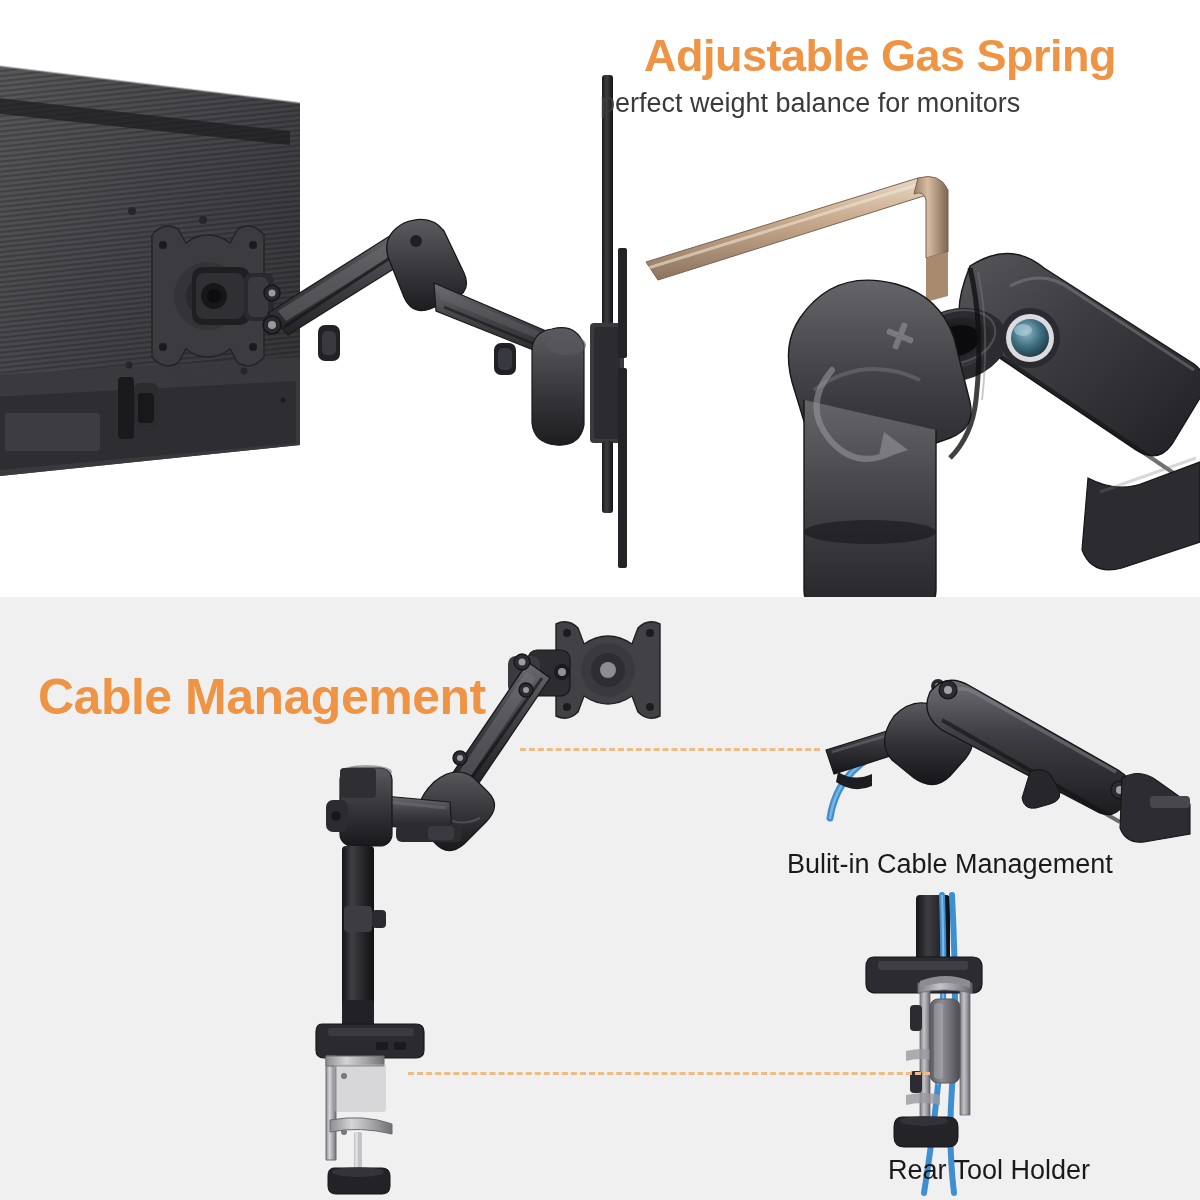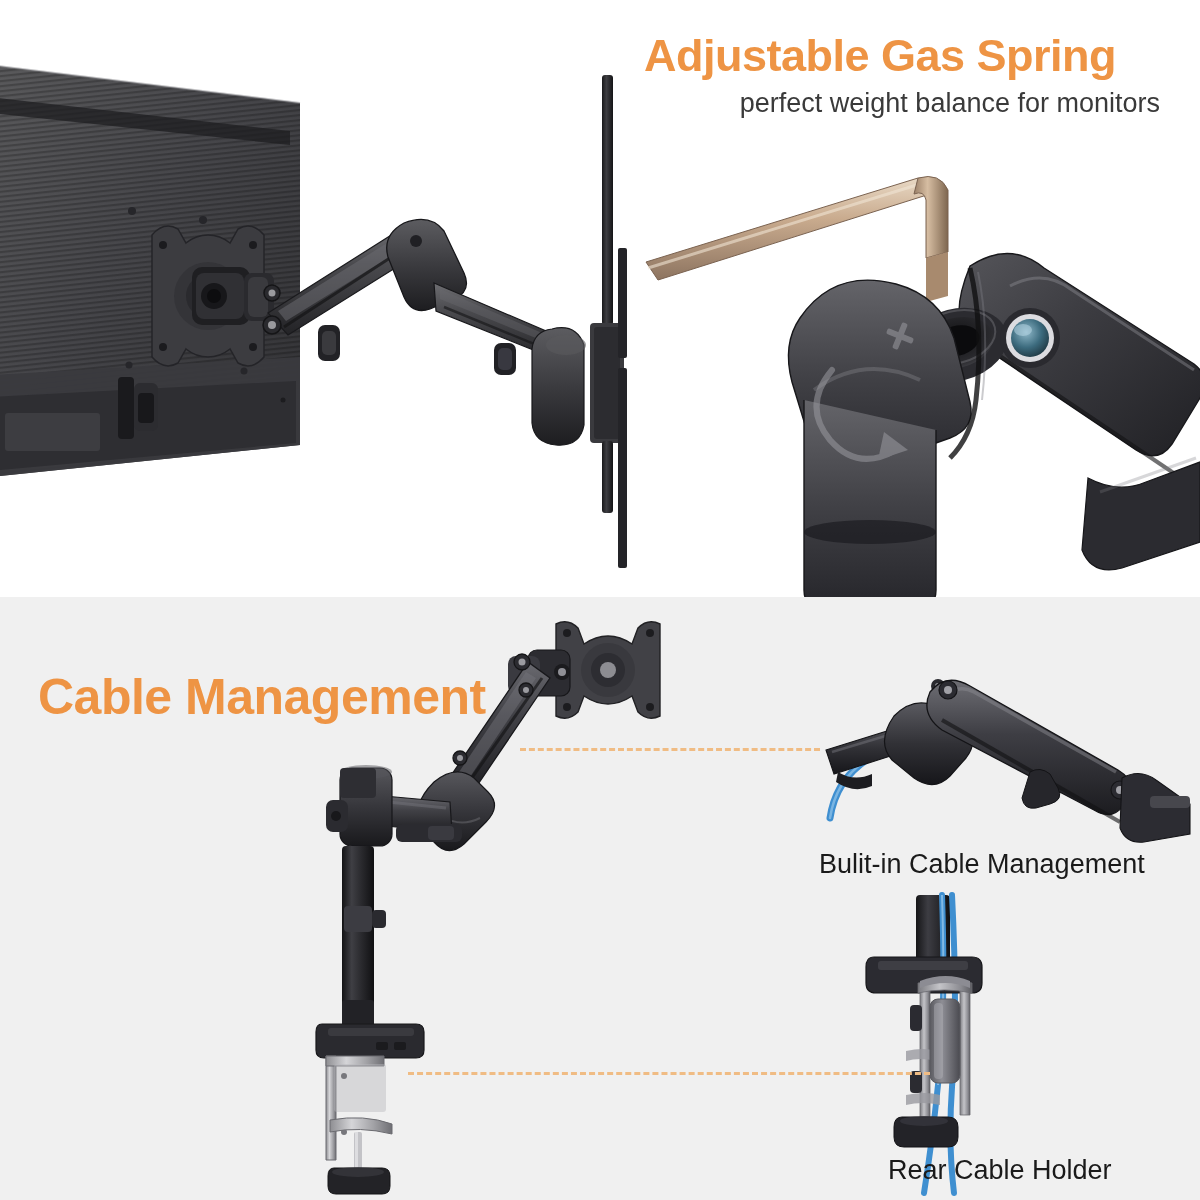--- a/index.html
+++ b/index.html
@@ -15,31 +15,31 @@
   .sec-bottom{position:absolute;left:0;top:597px;width:1200px;height:603px;background:#f0f0f0;}
 
   
   .headline{
     position:absolute;left:600px;top:30px;width:560px;
     text-align:center;font-size:45px;font-weight:bold;
     color:#ee9444;letter-spacing:-0.5px;white-space:nowrap;
   }
   .subheadline{
     position:absolute;left:600px;top:88px;width:560px;
-    text-align:right;font-size:27px;color:#3a3a3a;white-space:nowrap;
+    text-align:left;font-size:27px;color:#3a3a3a;white-space:nowrap;
   }
   .section-title{
     position:absolute;left:38px;top:668px;
     font-size:50px;font-weight:bold;color:#ee9444;
     letter-spacing:-0.5px;white-space:nowrap;
   }
   .caption{
     position:absolute;font-size:27px;color:#1a1a1a;white-space:nowrap;
   }
-  .cap-cable{left:787px;top:849px;margin-left:32px;}
+  .cap-cable{left:787px;top:849px;}
   .cap-tool{left:888px;top:1155px;}
 
   
   .dash{
     position:absolute;height:0;
     border-top:3px dashed #f0bc84;
   }
   .dash-a{left:520px;top:748px;width:300px;}
   .dash-b{left:408px;top:1072px;width:522px;}
 
@@ -504,15 +504,15 @@
         <ellipse cx="64" cy="226" rx="24" ry="5" fill="#393940" opacity="0.7"></ellipse>
       </g>
     </svg>
   </div>
 
   <div class="dash dash-a"></div>
   <div class="dash dash-b"></div>
 
   <div class="section-title">Cable Management</div>
   <div class="caption cap-cable">Bulit-in Cable Management</div>
-  <div class="caption cap-tool">Rear Cable Holder</div>
+  <div class="caption cap-tool">Rear Tool Holder</div>
 
 </div>
 
 </body></html>

